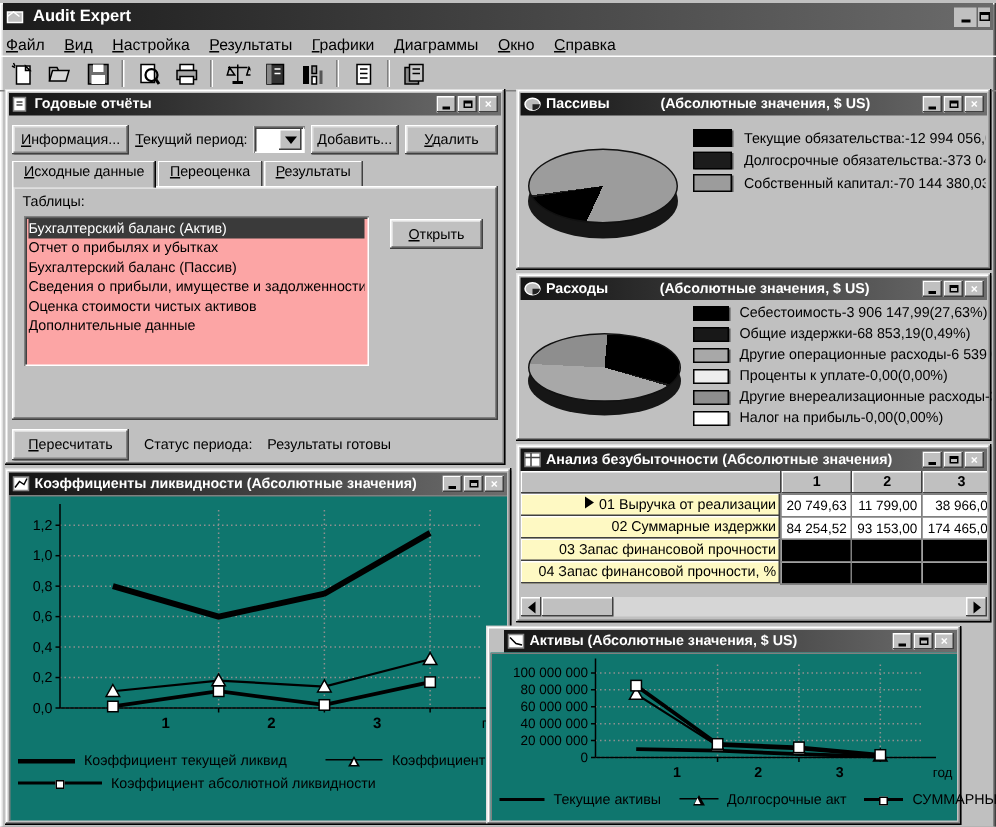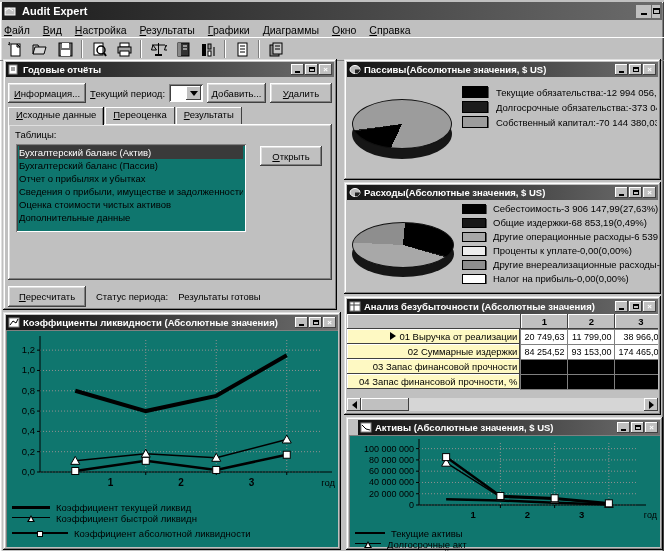--- a/index.html
+++ b/index.html
@@ -27,21 +27,21 @@
 
   .toolbar { height:24px; display:flex; align-items:center; padding:0 3px; gap:1px; border-top:1px solid #fff; border-bottom:1px solid #808080; }
   .tbtn { width:24px; height:21px; display:flex; align-items:center; justify-content:center; background:#c0c0c0; }
   .tsep { width:2px; height:18px; margin:0 3px; border-left:1px solid #808080; border-right:1px solid #fff; }
 
   #mdi { position:absolute; left:2px; top:61px; right:2px; bottom:2px; background:#c0c0c0; }
 
   .window { position:absolute; background:#c0c0c0; box-shadow: inset -1px -1px 0 #000, inset 1px 1px 0 #dfdfdf, inset -2px -2px 0 #808080, inset 2px 2px 0 #fff; padding:3px; }
   .titlebar { height:15px; background:linear-gradient(90deg,#141414,#6e6e6e); display:flex; align-items:center; padding:0 2px; color:#fff; }
   .titlebar .ttl { font-weight:bold; font-size:9.5px; margin-left:3px; white-space:nowrap; }
-  .titlebar .sub { font-weight:bold; font-size:9.5px; flex:1; white-space:nowrap; overflow:hidden; }
+  .titlebar .sub { font-weight:bold; font-size:9.5px; flex:1; text-align:center; white-space:nowrap; overflow:hidden; }
   .titlebar .spacer { flex:1; }
   .cbtn { width:13px; height:11px; background:#c0c0c0; margin-left:1px; display:flex; align-items:center; justify-content:center; font-size:8px; font-weight:bold; flex:0 0 auto; }
   .cbtn .minglyph { width:5px; border-bottom:2px solid #000; margin-top:5px; }
   .cbtn .maxglyph { width:6px; height:5px; border:1px solid #000; border-top-width:2px; }
   .wicon { width:12px; height:11px; flex:0 0 auto; }
 
   .btn { background:#c0c0c0; box-shadow: inset -1px -1px 0 #404040, inset 1px 1px 0 #fff, inset -2px -2px 0 #808080, inset 2px 2px 0 #dfdfdf; display:flex; align-items:center; justify-content:center; font-size:9.5px; white-space:nowrap; }
 
   
   #win-reports { left:1px; top:-4px; width:334px; height:251px; }
@@ -51,21 +51,21 @@
   .combo .drop { position:absolute; right:2px; top:2px; bottom:2px; width:15px; background:#c0c0c0; display:flex; align-items:center; justify-content:center; }
   .arr-dn { width:0; height:0; border-left:4px solid transparent; border-right:4px solid transparent; border-top:5px solid #000; }
   .arr-up { width:0; height:0; border-left:3px solid transparent; border-right:3px solid transparent; border-bottom:4px solid #000; }
   .arr-dn2 { width:0; height:0; border-left:3px solid transparent; border-right:3px solid transparent; border-top:4px solid #000; }
 
   .tabs { display:flex; margin:2px 2px 0 2px; position:relative; z-index:2; }
   .tab { height:17px; padding:2px 8px 0 8px; background:#c0c0c0; box-shadow: inset -1px 0 0 #404040, inset 1px 1px 0 #fff; margin-right:1px; white-space:nowrap; }
   .tab.active { height:18px; margin-bottom:-1px; font-weight:normal; box-shadow: inset -1px 0 0 #000, inset 1px 1px 0 #fff, inset -2px 0 0 #808080; }
   .tabpanel { position:relative; margin:0 2px; height:156px; background:#c0c0c0; box-shadow: inset -1px -1px 0 #404040, inset 1px 1px 0 #fff, inset -2px -2px 0 #808080, inset 2px 2px 0 #dfdfdf; padding:5px 7px; }
   .lbl { white-space:nowrap; }
-  .listbox { position:absolute; left:8px; top:20px; width:230px; height:88px; background:#0f766e; box-shadow: inset 1px 1px 0 #808080, inset -1px -1px 0 #fff, inset 2px 2px 0 #404040; padding:2px 3px; overflow:hidden; }
+  .listbox { position:absolute; left:8px; top:20px; width:230px; height:100px; background:#fca5a5; box-shadow: inset 1px 1px 0 #808080, inset -1px -1px 0 #fff, inset 2px 2px 0 #404040; padding:2px 3px; overflow:hidden; }
   .listbox .li { height:13px; line-height:13px; white-space:nowrap; overflow:hidden; }
   .listbox .li.sel { background:#3a3a3a; color:#fff; }
   .openbtn { position:absolute; right:10px; top:22px; width:62px; height:20px; }
   .rate-row { position:absolute; left:8px; bottom:8px; right:8px; display:flex; align-items:center; }
   .rate-input { width:58px; height:18px; background:#fff; box-shadow: inset 1px 1px 0 #808080, inset -1px -1px 0 #fff, inset 2px 2px 0 #404040; }
   .spin { width:15px; height:18px; display:flex; flex-direction:column; }
   .spin .s { flex:1; background:#c0c0c0; display:flex; align-items:center; justify-content:center; }
   .rep-bottom { display:flex; align-items:center; margin:6px 2px 0 2px; gap:10px; }
   .rep-bottom .btn { width:78px; height:21px; }
 
@@ -94,25 +94,25 @@
   .marker-right { display:inline-block; width:0; height:0; border-top:4px solid transparent; border-bottom:4px solid transparent; border-left:6px solid #000; margin-right:3px; }
   .hscroll { position:absolute; left:3px; right:3px; bottom:4px; height:13px; background:#d6d6d6; display:flex; }
   .sbtn { width:14px; height:13px; background:#c0c0c0; display:flex; align-items:center; justify-content:center; }
   .arr-l { width:0;height:0;border-top:4px solid transparent;border-bottom:4px solid transparent;border-right:5px solid #000; }
   .arr-r { width:0;height:0;border-top:4px solid transparent;border-bottom:4px solid transparent;border-left:5px solid #000; }
   .sthumb { width:48px; height:13px; background:#c0c0c0; }
   .strack { flex:1; }
 
   
   #win-liq { left:1px; top:249px; width:338px; height:238px; }
-  #win-assets { left:344px; top:354px; width:317px; height:133px;padding-left:12px; }
+  #win-assets { left:322px; top:354px; width:317px; height:133px;padding-left:12px; }
   .chartarea { position:absolute; left:3px; right:3px; top:18px; bottom:3px; background:#0f766e; box-shadow: inset 1px 1px 0 #808080; }
   svg { font-family:"Liberation Sans", sans-serif; display:block; }
   .chart-legend { position:absolute; left:6px; right:4px; font-size:9.5px; }
-  .cl-row { display:flex; margin-bottom:4px;flex-direction:column; }
+  .cl-row { display:flex; align-items:center; margin-bottom:4px; }
   .cl-item { display:flex; align-items:center; margin-right:26px; white-space:nowrap; }
   .sw { position:relative; width:38px; height:9px; margin-right:6px; flex:0 0 auto; }
   .sw .ln { position:absolute; left:0; right:0; top:3px; border-top:3px solid #000; }
   .sw.thin .ln { border-top-width:1px; }
   .sw.mid .ln { border-top-width:2px; }
   .sw .mtri { position:absolute; left:50%; top:50%; transform:translate(-50%,-56%); width:0; height:0; border-left:4px solid transparent; border-right:4px solid transparent; border-bottom:7px solid #000; }
   .sw .mtri::after { content:""; position:absolute; left:-2.5px; top:2.5px; width:0; height:0; border-left:2.5px solid transparent; border-right:2.5px solid transparent; border-bottom:4px solid #fff; }
   .sw .msq { position:absolute; left:50%; top:50%; transform:translate(-50%,-50%); width:6px; height:6px; background:#fff; border:1px solid #000; }
   .sw.long { width:56px; }
 </style>
@@ -270,22 +270,22 @@
       <div class="tabs">
         <span class="tab active u1">Исходные данные</span>
         <span class="tab u1">Переоценка</span>
         <span class="tab u1">Результаты</span>
       </div>
 
       <div class="tabpanel">
         <span class="lbl u1">Таблицы:</span>
         <div class="listbox">
           <div class="li sel">Бухгалтерский баланс (Актив)</div>
+          <div class="li">Отчет о прибылях и убытках</div>
           <div class="li">Бухгалтерский баланс (Пассив)</div>
-          <div class="li">Отчет о прибылях и убытках</div>
           <div class="li">Сведения о прибыли, имуществе и задолженности</div>
           <div class="li">Оценка стоимости чистых активов</div>
           <div class="li">Дополнительные данные</div>
         </div>
         <span class="btn openbtn">
             <span class="btxt u1">Открыть</span>
           </span>
       </div>
 
       <div class="rep-bottom">

